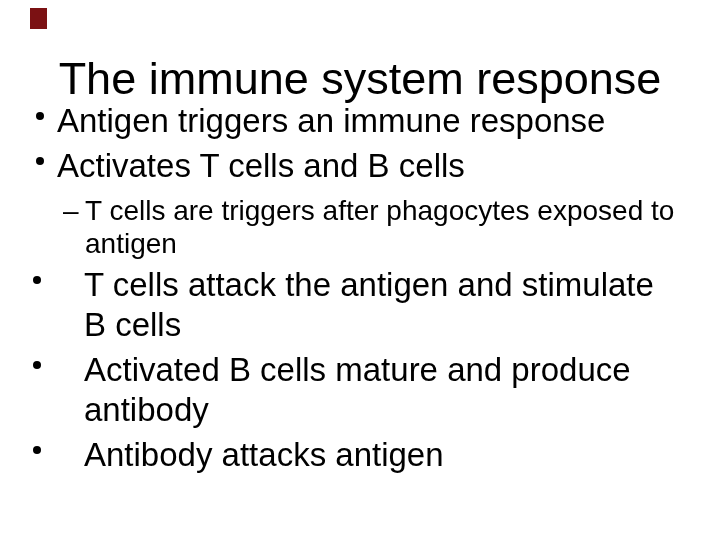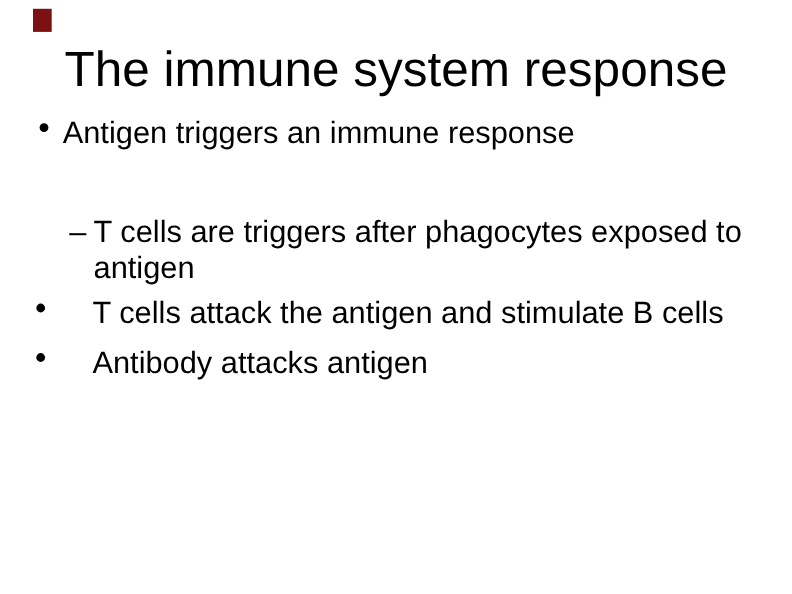--- a/index.html
+++ b/index.html
@@ -15,39 +15,39 @@
   .corner-square {
     position: absolute;
     left: 30px;
     top: 8px;
     width: 17px;
     height: 21px;
     background: #7b1113;
   }
   .title {
     position: absolute;
-    top: 36px;
+    top: 52px;
     left: 0;
     width: 720px;
     margin: 0;
     text-align: center;
     font-size: 45px;
     font-weight: 400;
     line-height: 1.2;
     white-space: nowrap;
   }
   .block { position: absolute; left: 0; }
   .block1 { top: 98px; }
   .subblock { top: 194px; }
   .block2 { top: 265px; }
   .item {
     position: relative;
     padding-left: 57px;
     width: 600px;
-    font-size: 28px;
+    font-size: 33px;
     line-height: 45px;
   }
   .block2 .item {
     line-height: 40px;
     margin-bottom: 5px;
     padding-left: 84px;
   }
   .dot {
     position: absolute;
     left: 36px;
@@ -78,33 +78,41 @@
 
   <div class="corner-square"></div>
 
   <h1 class="title">The immune system response</h1>
 
   <div class="block block1">
     <div class="item">
       <span class="dot"></span>
       <div class="txt">Antigen triggers an immune response</div>
     </div>
+    <div class="item">
+      <span class="dot"></span>
+      <div class="txt">Activates T cells and B cells</div>
+    </div>
   </div>
 
   <div class="block subblock">
     <div class="sub-item">
       <span class="dash">–</span>
       <div class="txt">T cells are triggers after phagocytes exposed to antigen</div>
     </div>
   </div>
 
   <div class="block block2">
     <div class="item">
       <span class="dot"></span>
       <div class="txt">T cells attack the antigen and stimulate B cells</div>
     </div>
     <div class="item">
       <span class="dot"></span>
+      <div class="txt">Activated B cells mature and produce antibody</div>
+    </div>
+    <div class="item">
+      <span class="dot"></span>
       <div class="txt">Antibody attacks antigen</div>
     </div>
   </div>
 
 </div>
 
 </body></html>

